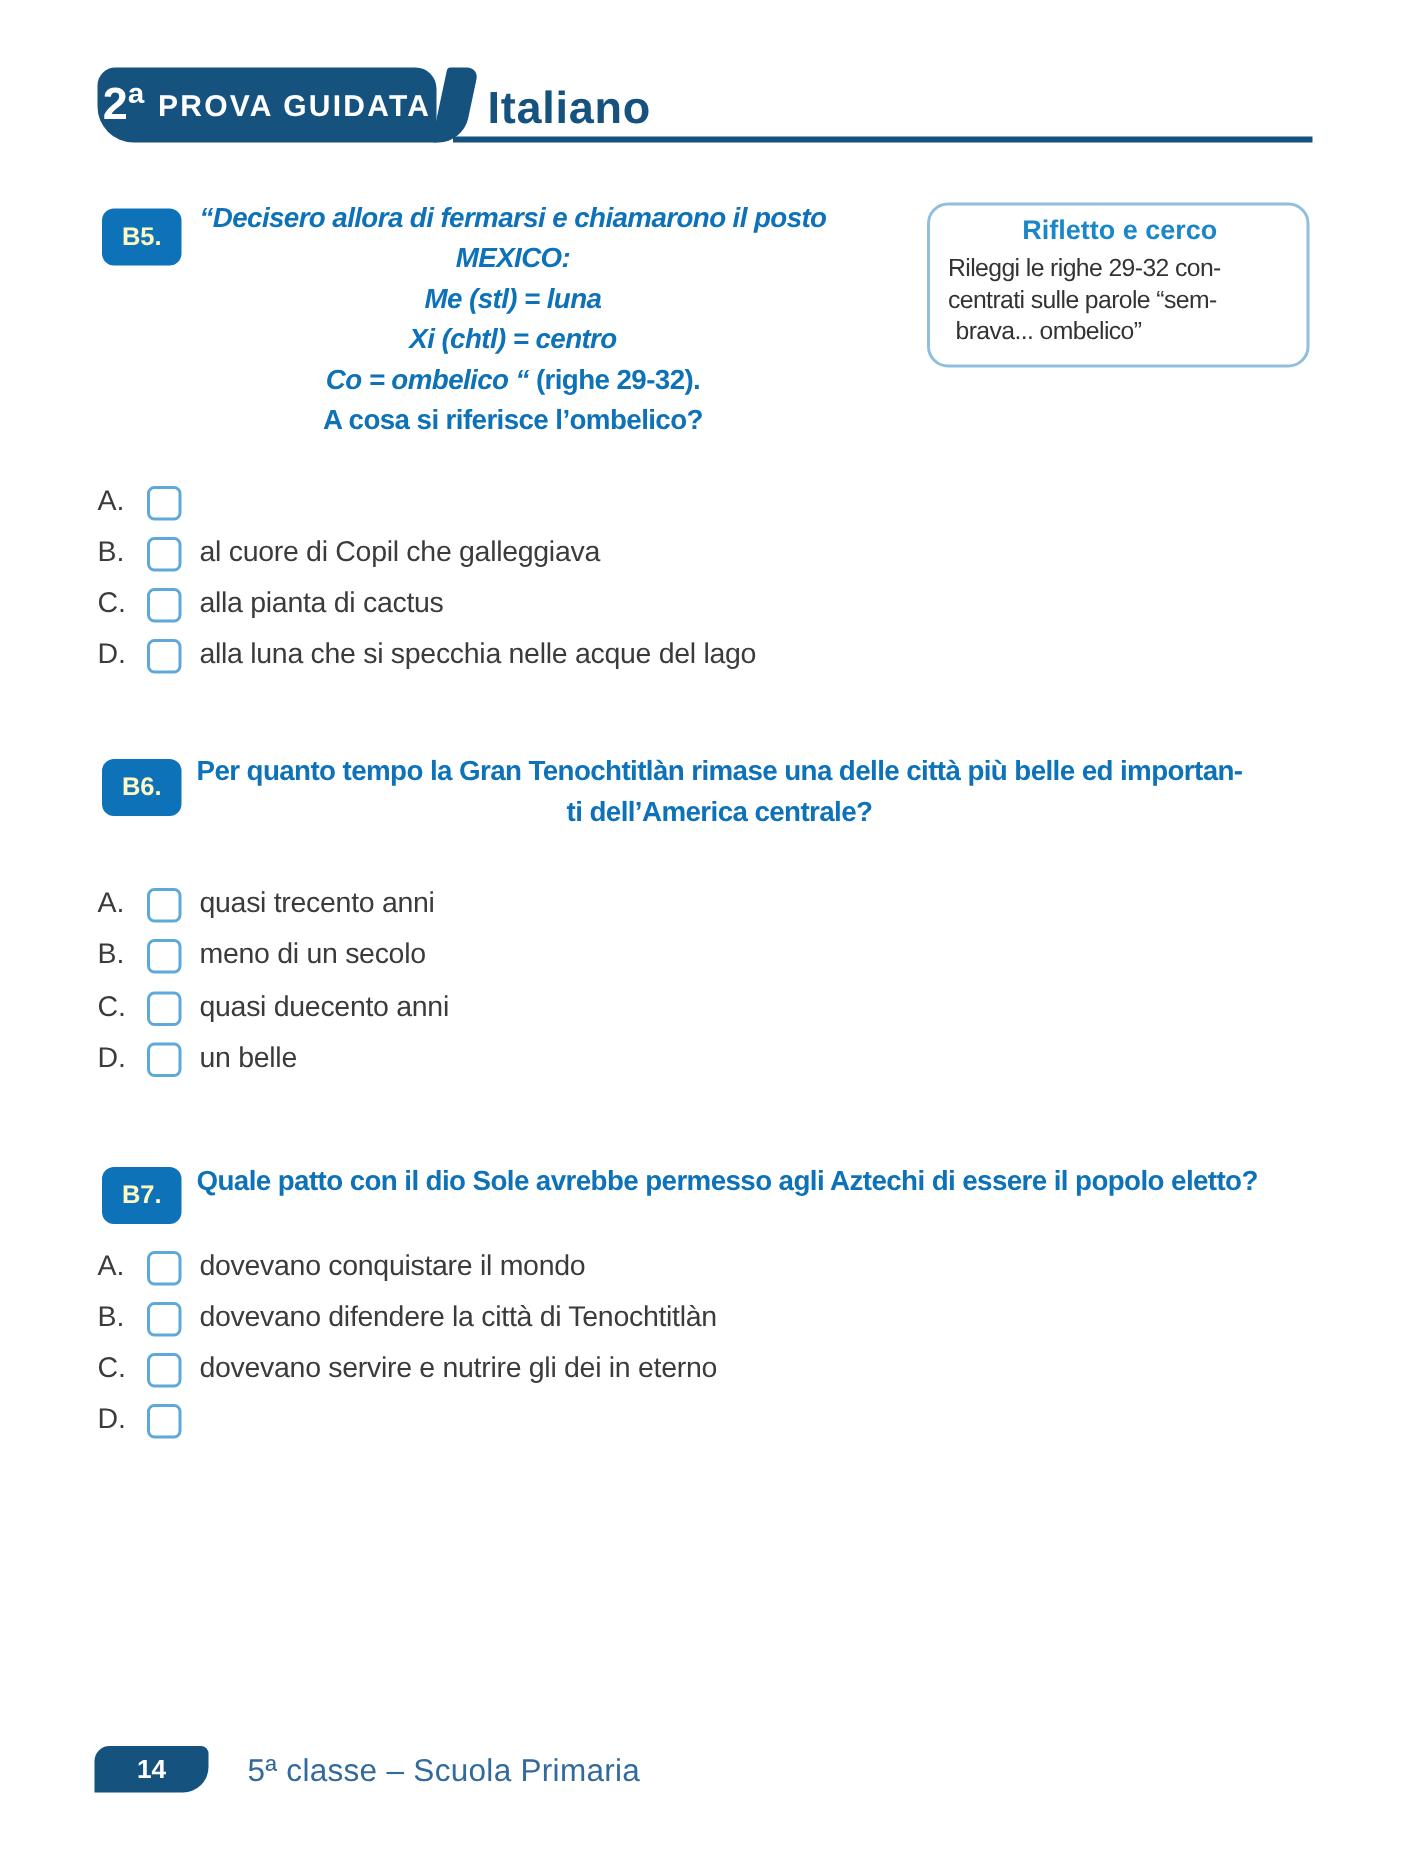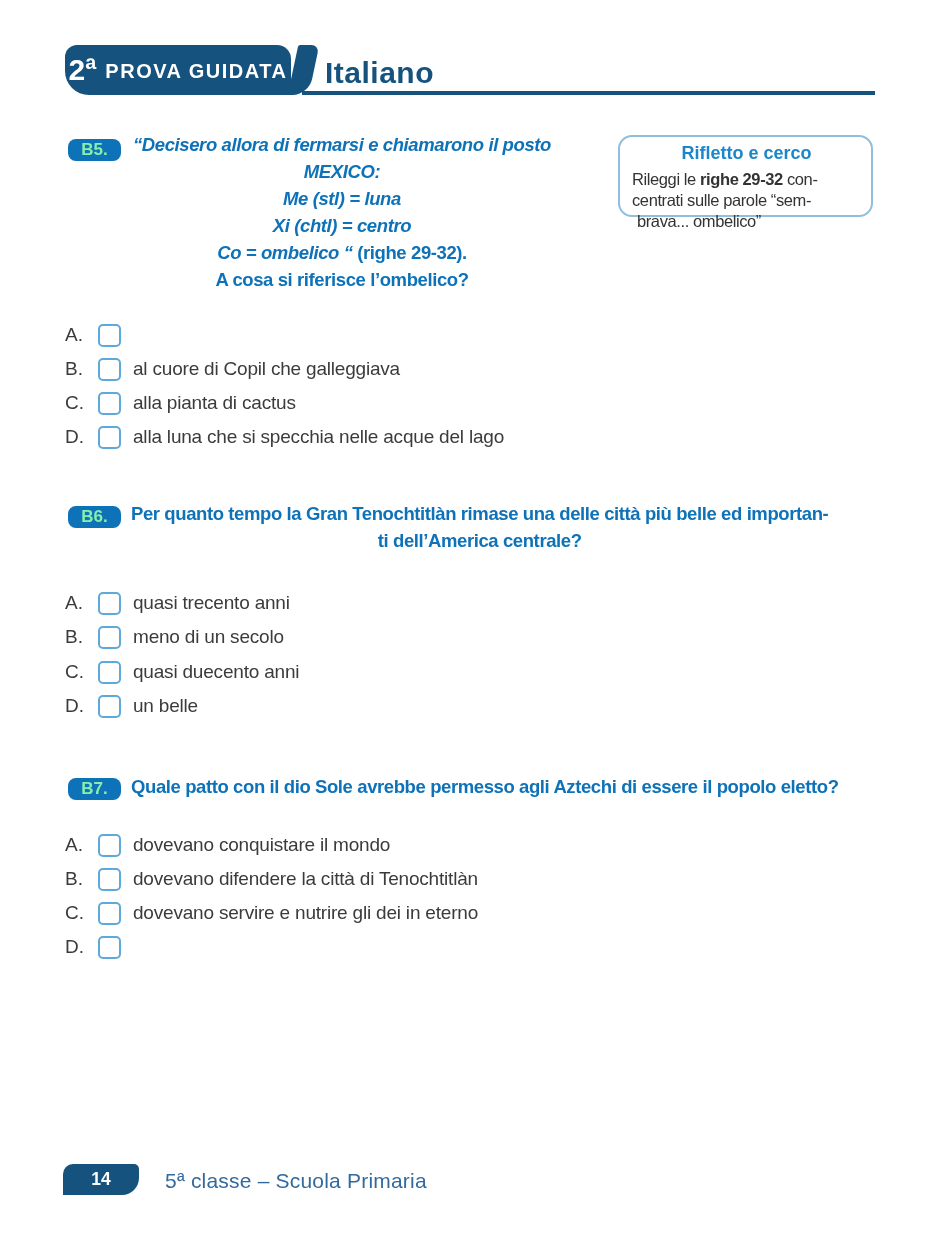--- a/index.html
+++ b/index.html
@@ -20,38 +20,38 @@
   .tab-title{font-size:20px;font-weight:bold;letter-spacing:1.5px;padding-top:3px;}
   .header-wedge{
     left:293px;top:45px;width:21px;height:50px;background:#15527E;
     transform:skewX(-12deg);border-radius:2px 8px 16px 2px;
   }
   .subject{left:325px;top:56px;font-size:30px;font-weight:bold;color:#15527E;letter-spacing:0.5px;}
   .header-rule{left:302px;top:91px;width:573px;height:4px;background:#15527E;}
 
   
   .qbadge{
-    width:53px;height:22px;background:#0E72B8;border-radius:8px;color:#86efac;
+    width:53px;height:38px;background:#0E72B8;border-radius:8px;color:#fef9c3;
     font-weight:bold;font-size:17px;display:flex;align-items:center;justify-content:center;
   }
 
   
   .qtext{color:#0E72B8;font-weight:bold;font-size:18.5px;line-height:27px;letter-spacing:-0.4px;}
   .qtext .it{font-style:italic;}
   .qline{white-space:nowrap;text-align:center;}
 
   
   .reflect-box{
-    left:618px;top:135px;width:255px;height:82px;
+    left:618px;top:135px;width:255px;height:110px;
     border:2.5px solid #90BFDD;border-radius:14px;box-sizing:border-box;
     padding:6px 10px 0 12px;background:#fff;
   }
   .reflect-title{color:#1B87C9;font-weight:bold;font-size:18px;text-align:center;margin-bottom:5px;}
   .reflect-line{color:#333333;font-size:16.5px;line-height:21px;letter-spacing:-0.4px;white-space:nowrap;}
-  .reflect-line b{font-weight:bold;}
+  .reflect-line b{font-weight:normal;}
 
   
   .opt{
     left:65px;display:flex;align-items:center;height:24px;
   }
   .opt-letter{display:inline-block;width:33px;font-size:19px;color:#3B3B3B;}
   .opt-box{
     width:19px;height:19px;border:2px solid #5FA9DA;border-radius:5px;
     background:#fff;flex:0 0 auto;
   }

